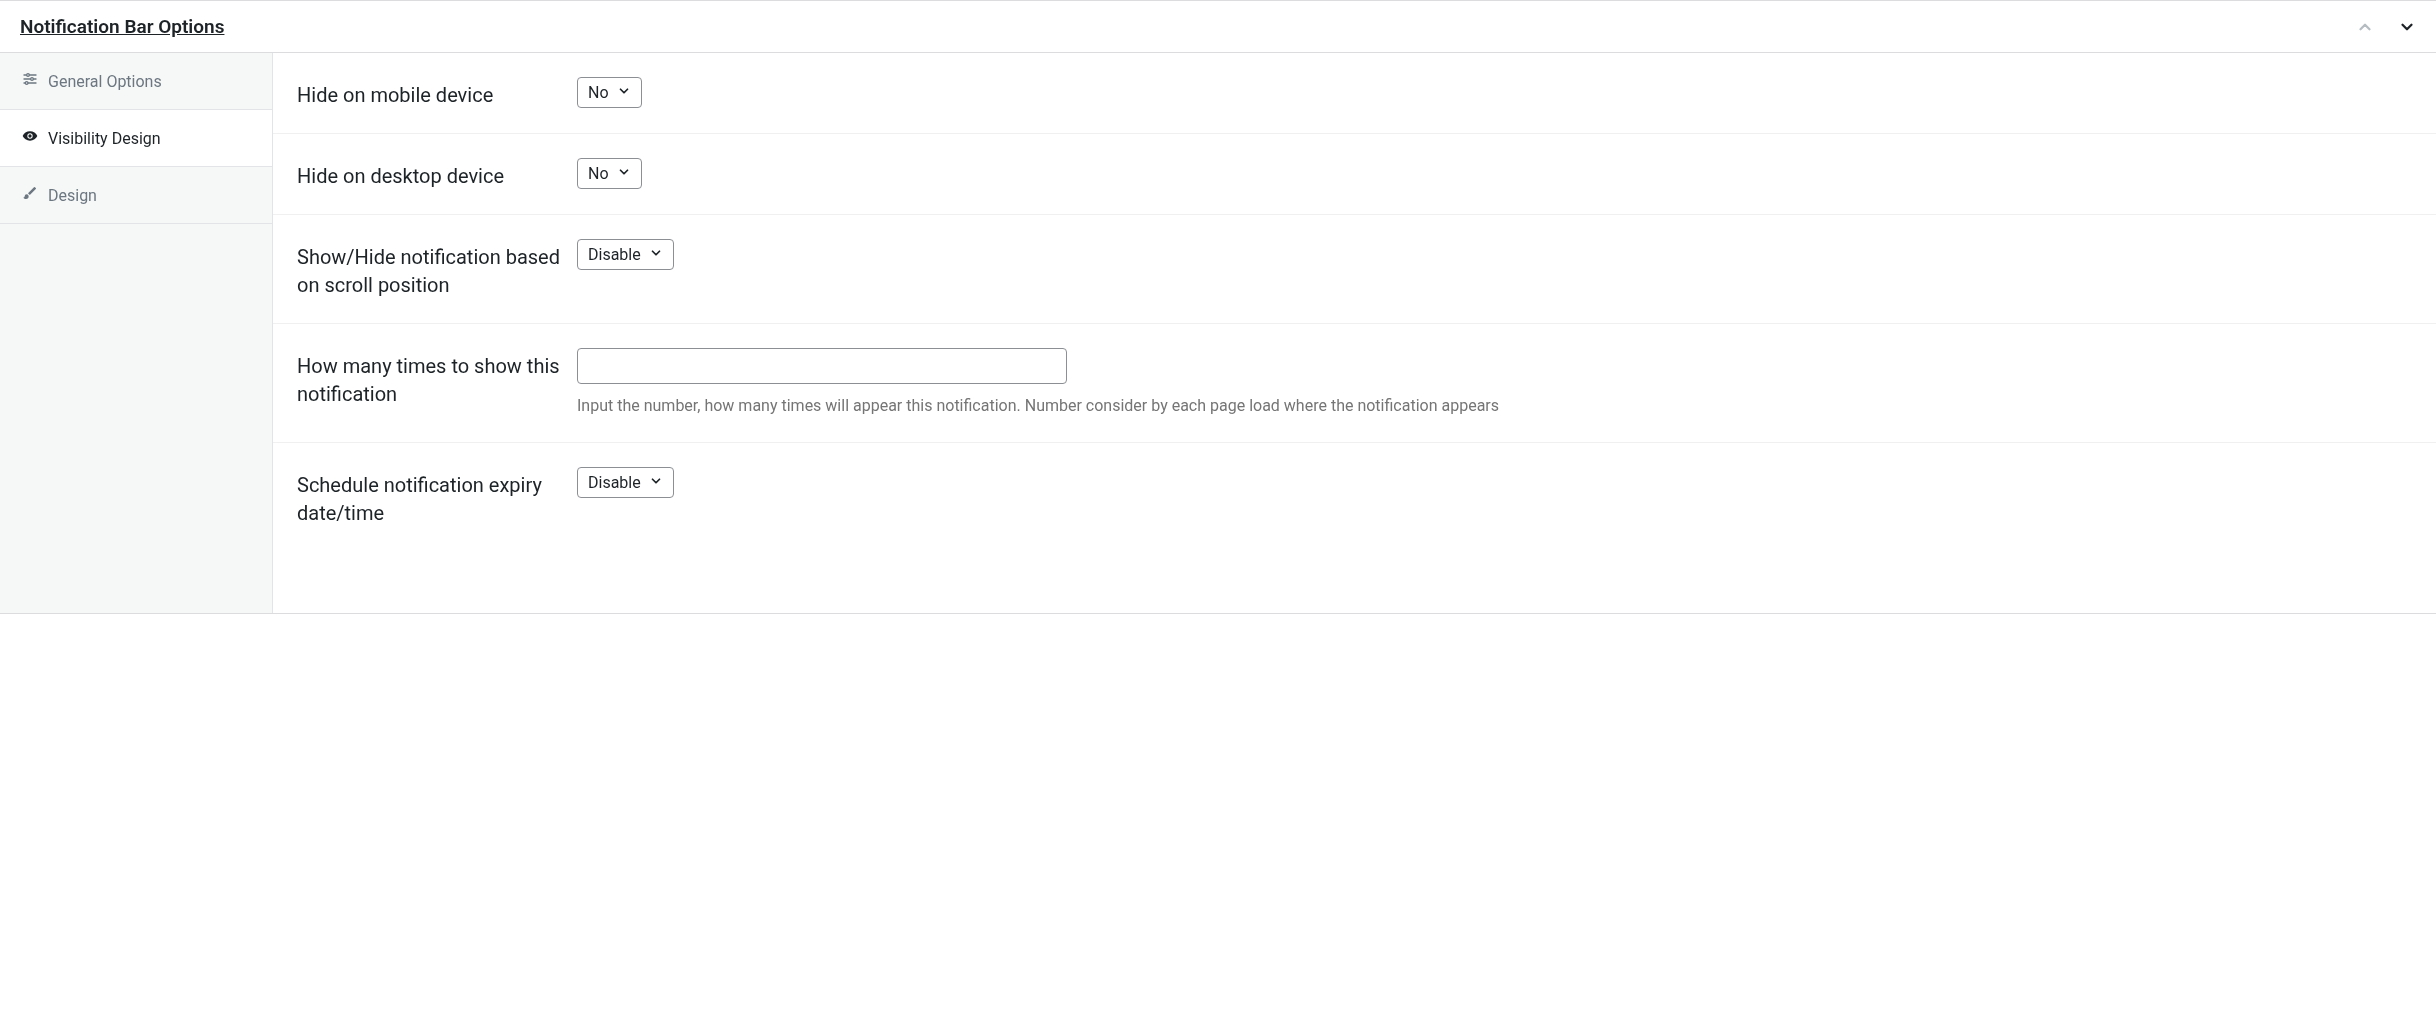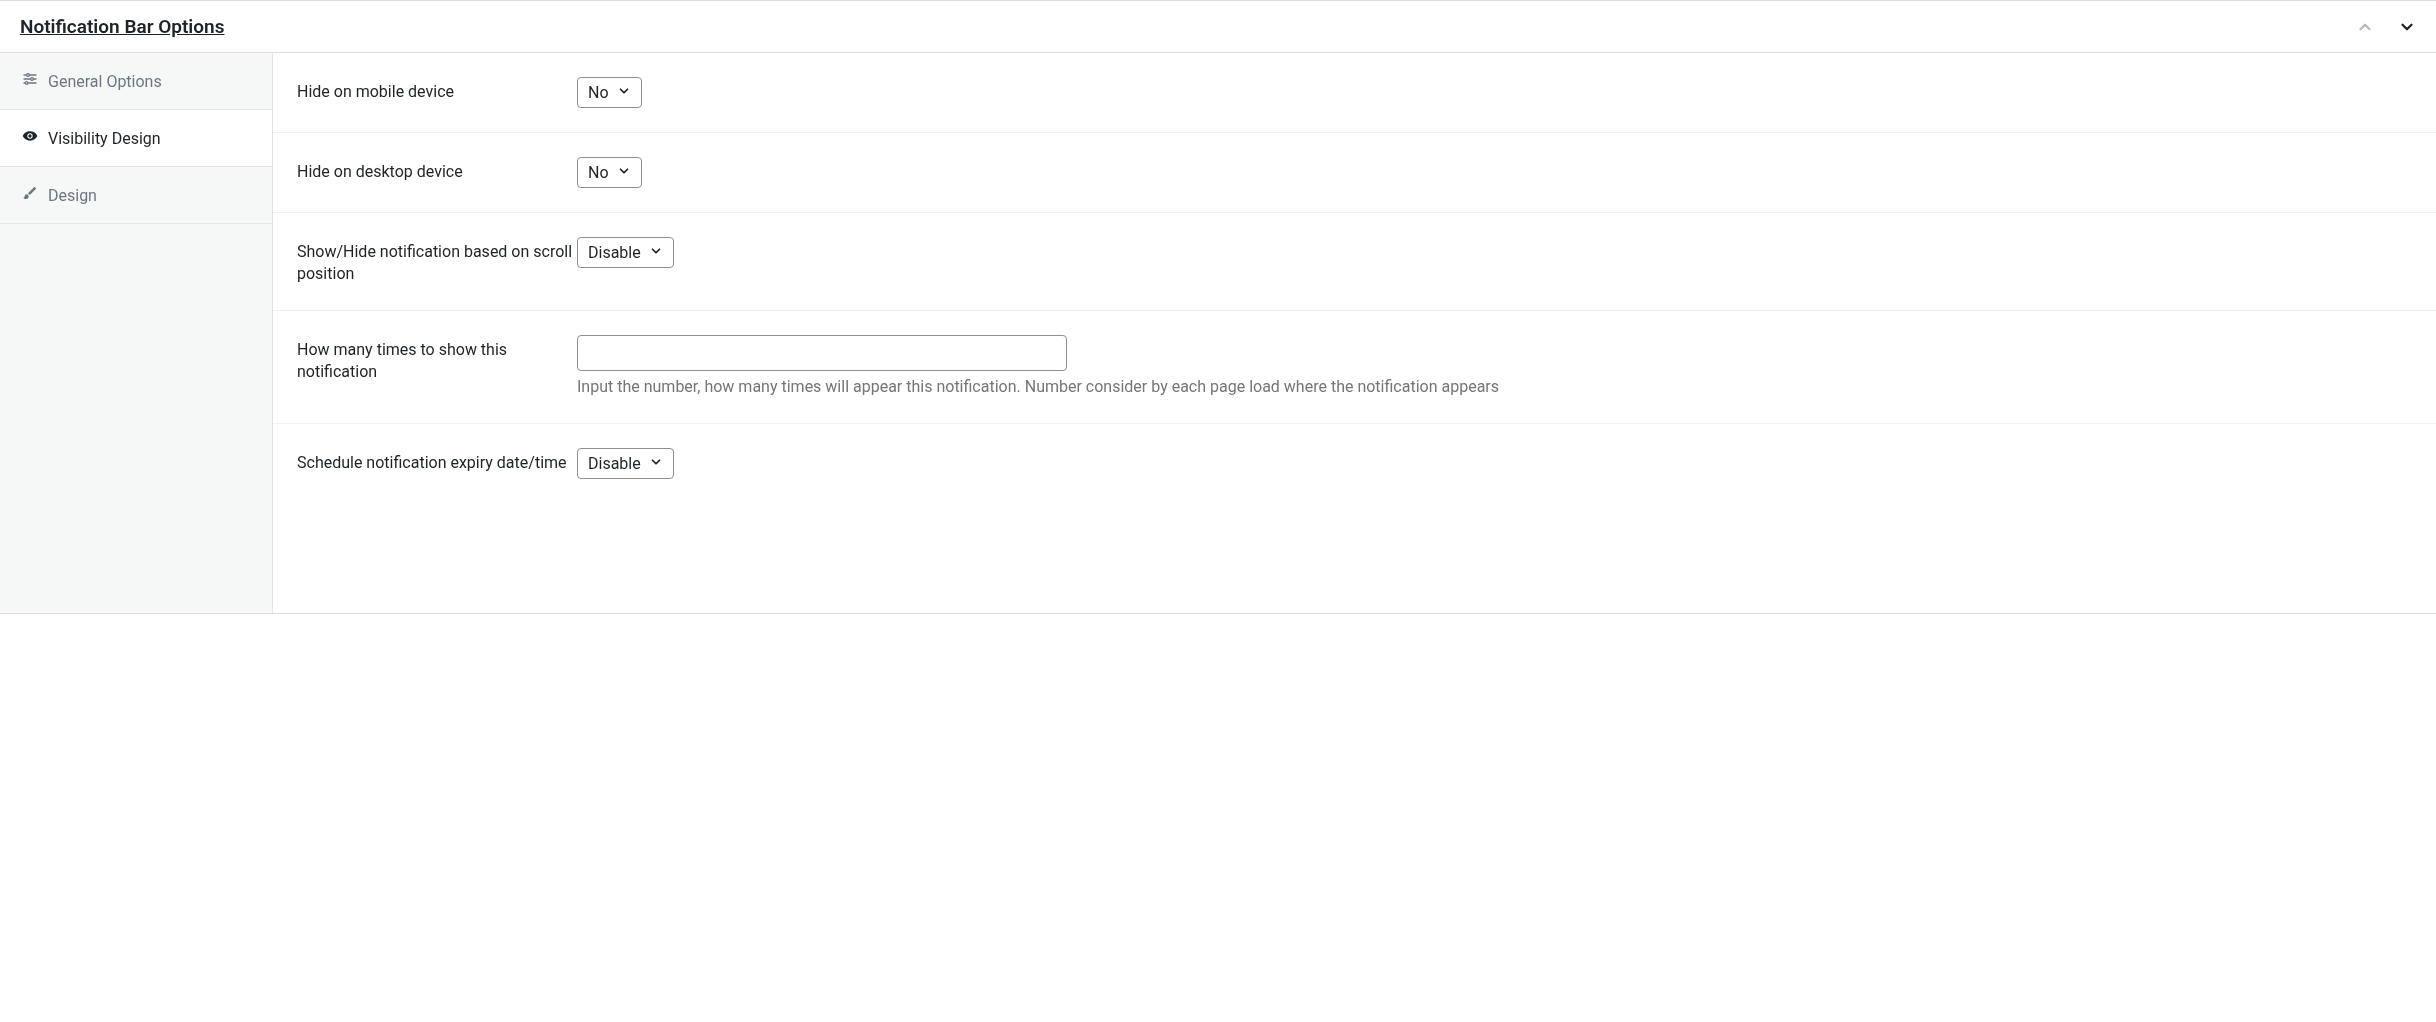--- a/index.html
+++ b/index.html
@@ -76,21 +76,21 @@
       padding: 24px;
       border-bottom: 1px solid #f0f0f1;
       align-items: flex-start;
     }
     .form-row:last-child {
       border-bottom: none;
     }
     .form-label {
       width: 280px;
       flex-shrink: 0;
-      font-size: 16px;
+      font-size: 20px;
       color: #1d2327;
       line-height: 1.4;
       padding-top: 4px;
     }
     .form-control {
       flex: 1;
     }
     .select-wrap {
       display: inline-flex;
       align-items: flex-end;
@@ -111,21 +111,21 @@
       width: 490px;
       height: 36px;
       border: 1px solid #8c8f94;
       border-radius: 4px;
       padding: 4px 10px;
       font-size: 15px;
     }
     .help-text {
       color: #757575;
       font-size: 16px;
-      margin-top: 4px;
+      margin-top: 10px;
       line-height: 1.5;
     }
   </style>
 </head>
 <body>
 
 <div class="panel">
   <div class="panel-header">
     <h2 class="panel-title">Notification Bar Options</h2>
     <div class="panel-toggles">

